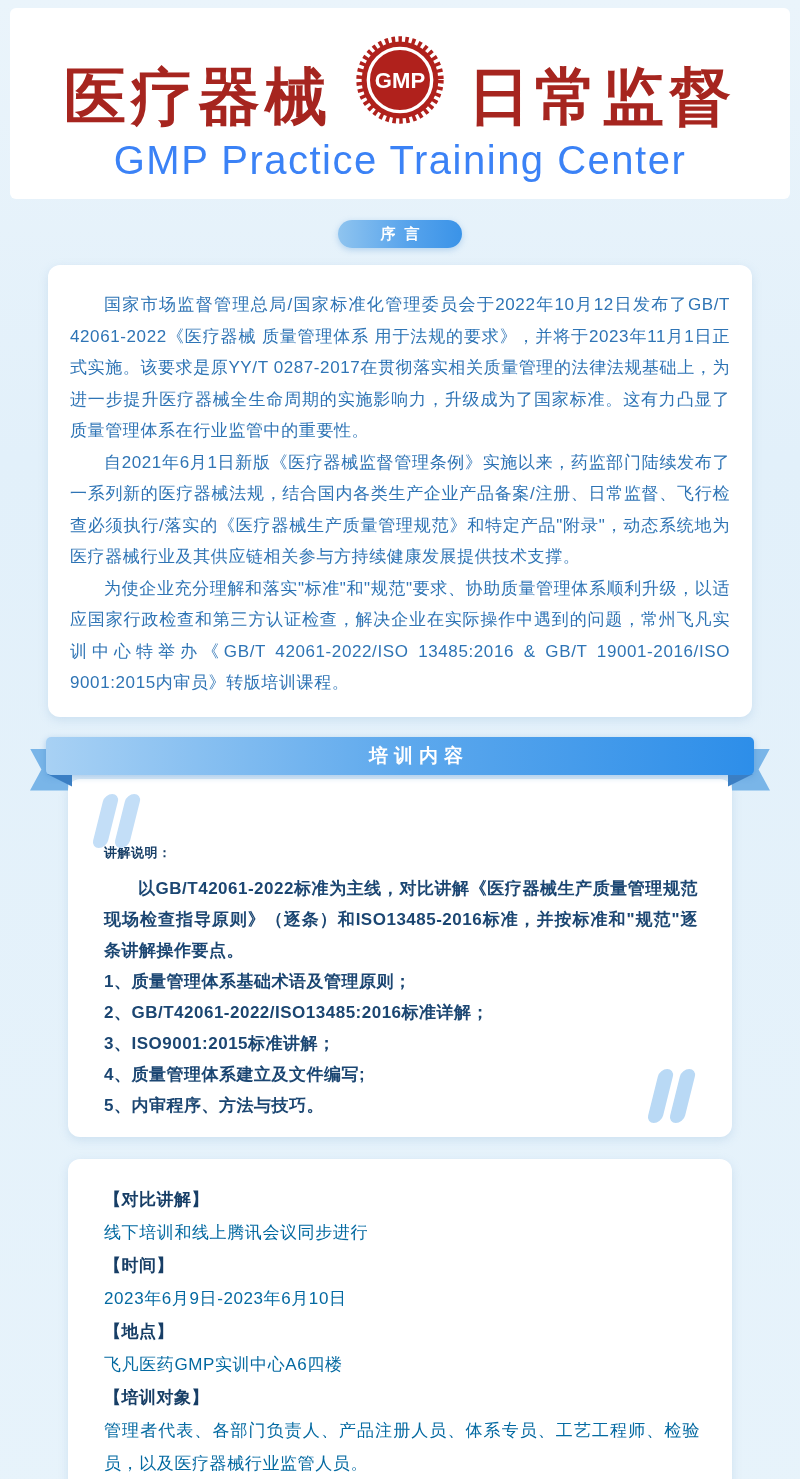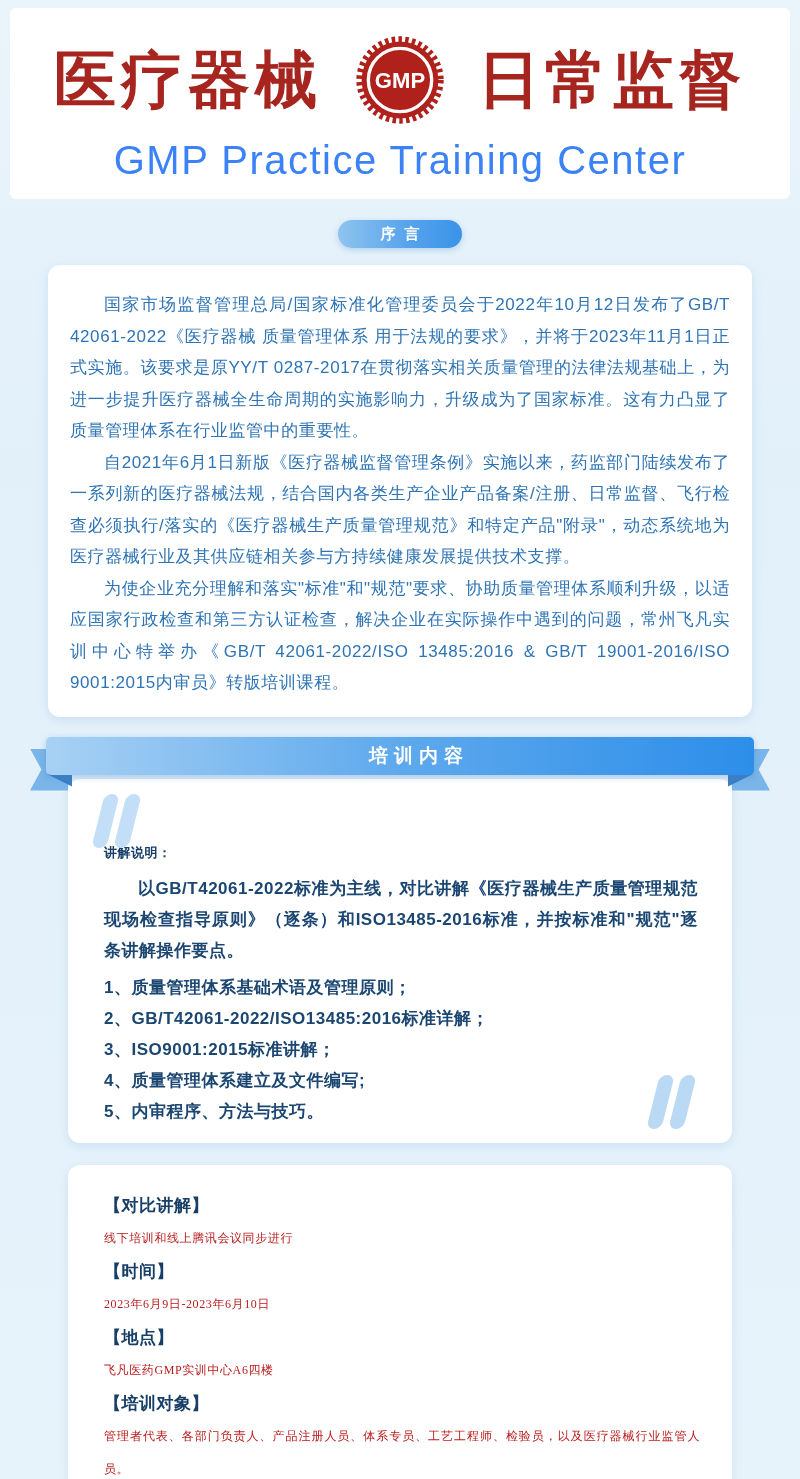--- a/index.html
+++ b/index.html
@@ -16,23 +16,23 @@
   
   .header-card {
     margin: 8px 10px 0;
     background: #ffffff;
     border-radius: 6px;
     padding: 24px 10px 16px;
     text-align: center;
   }
   .logo-row {
     display: flex;
-    align-items: center;
+    align-items: flex-end;
     justify-content: center;
-    gap: 30px;
+    gap: 20px;
   }
   .logo-cn {
     font-family: "DejaVu Serif", "Liberation Serif", serif;
     font-size: 62px;
     font-weight: 900;
     color: #a6251f;
     letter-spacing: 5px;
     line-height: 1;
     white-space: nowrap;
   }
@@ -157,21 +157,20 @@
     letter-spacing: 0.5px;
   }
   .explain-body {
     font-size: 17px;
     line-height: 31px;
     letter-spacing: 0.5px;
     color: #1b4672;
     font-weight: 600;
     text-indent: 2em;
     text-align: justify;
-    margin-bottom: 6px;
   }
   .training-item {
     font-size: 17px;
     line-height: 31px;
     letter-spacing: 0.5px;
     color: #1b4672;
     font-weight: bold;
   }
 
   
@@ -180,27 +179,26 @@
     padding: 24px 32px 18px 36px;
   }
   .detail-label {
     font-size: 17px;
     font-weight: bold;
     color: #173e66;
     line-height: 33px;
     letter-spacing: 0.5px;
   }
   .detail-value {
-    font-size: 12px;
-    color: #b91c1c;
+    font-size: 17px;
+    color: #0369a1;
     font-weight: 500;
     line-height: 33px;
     letter-spacing: 0.6px;
     text-align: justify;
-    font-family: Liberation Serif, serif;
   }
 </style>
 </head>
 <body>
 
 <div class="header-card">
   <div class="logo-row">
     <span class="logo-cn">医疗器械</span>
     <svg class="gmp-seal" viewBox="0 0 100 100" xmlns="http://www.w3.org/2000/svg">
       <circle cx="50" cy="50" r="49" fill="#ffffff"></circle>

